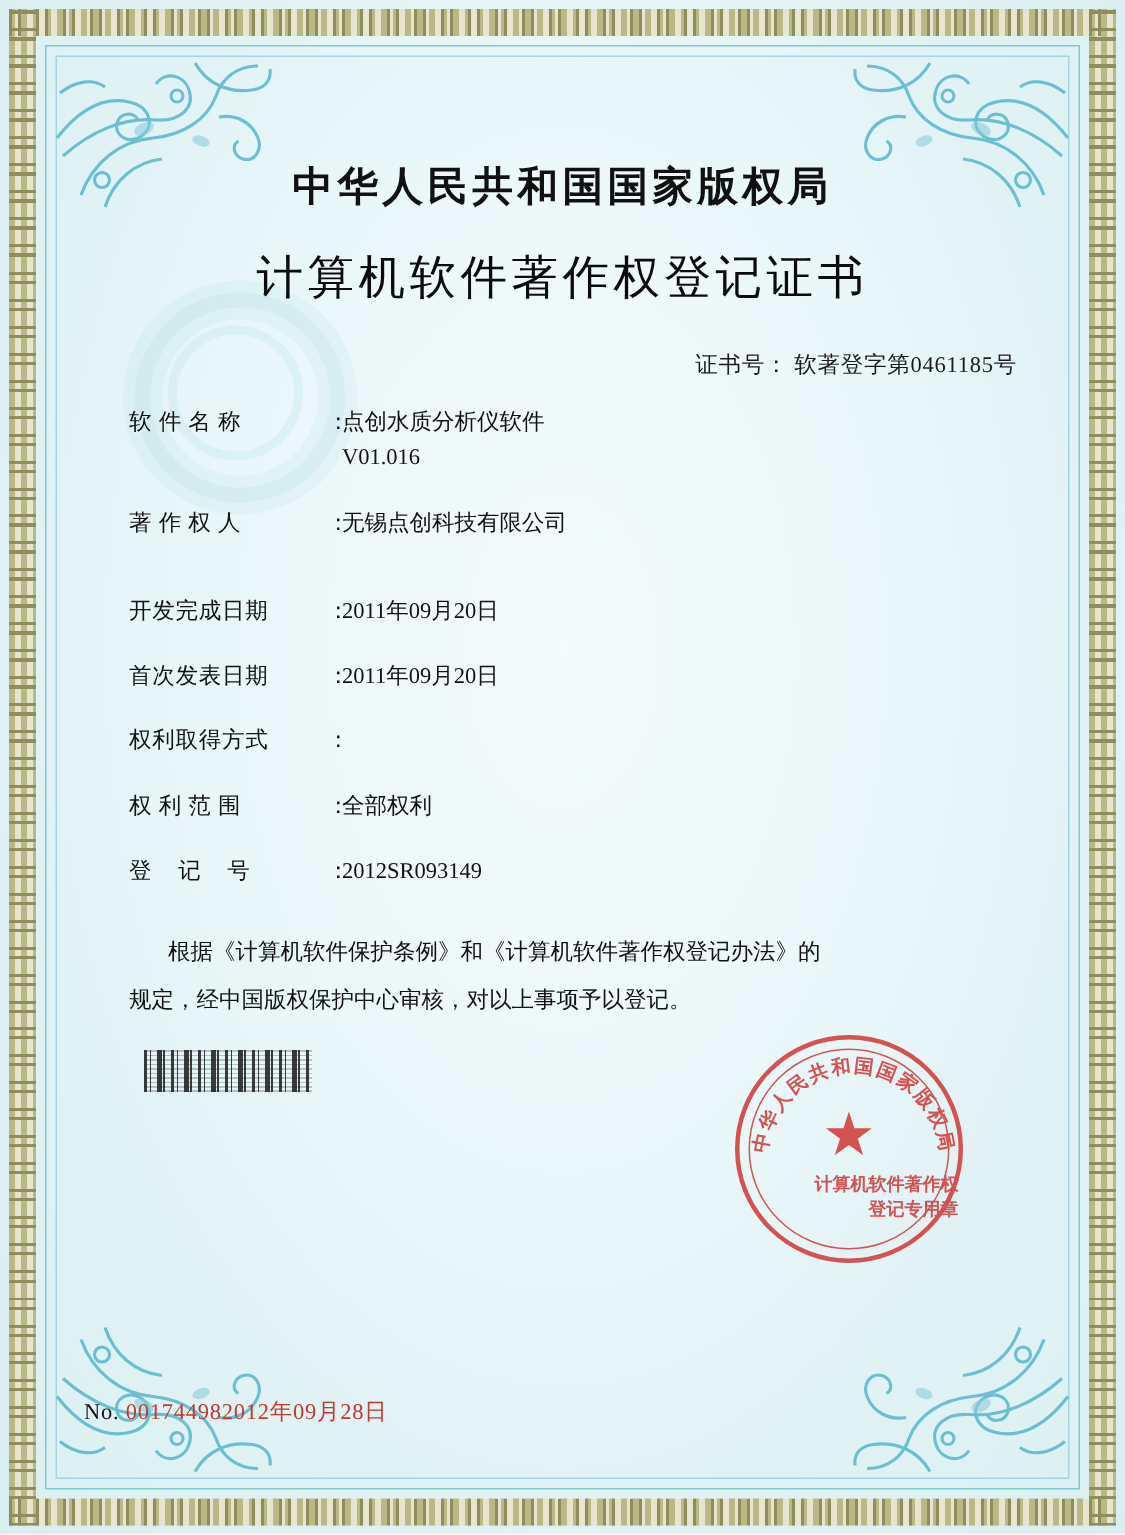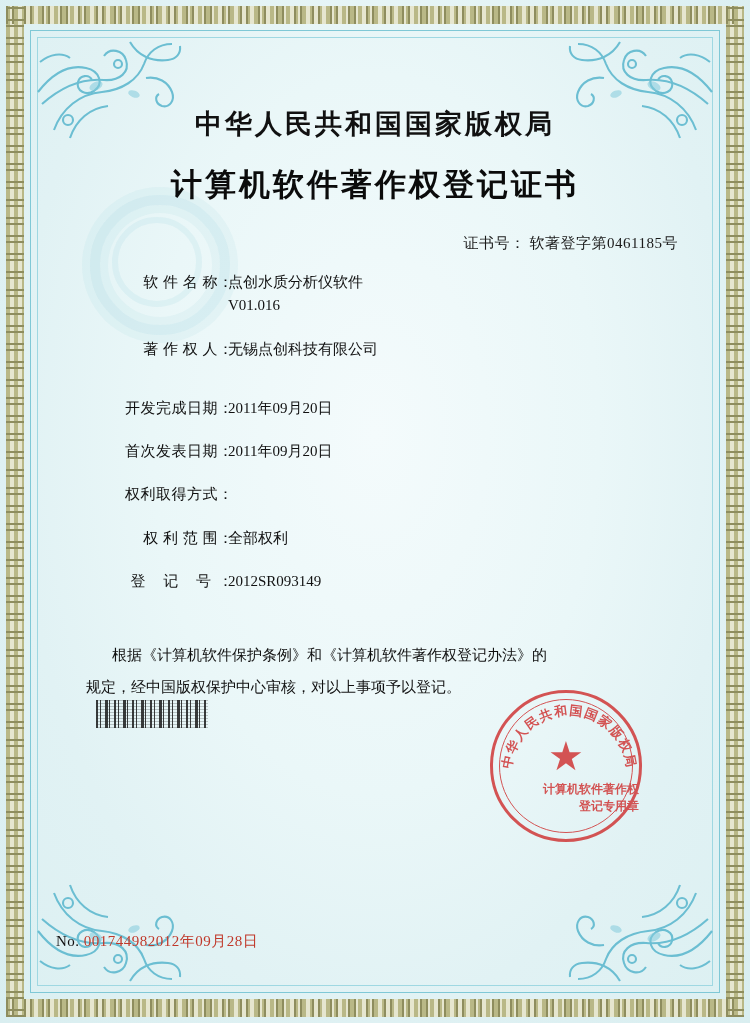--- a/index.html
+++ b/index.html
@@ -120,21 +120,21 @@
     font-size: 27px;
     font-weight: bold;
     letter-spacing: 3px;
     color: #111;
   }
   .title-sub {
     margin-top: 22px;
     text-align: center;
     font-family: "DejaVu Serif", serif;
     font-size: 31px;
-    font-weight: bold;
+    font-weight: normal;
     letter-spacing: 3px;
     color: #0b0b0b;
   }
   .cert-no {
     margin-top: 28px;
     text-align: right;
     padding-right: 24px;
     font-size: 15px;
     color: #1a1a1a;
     letter-spacing: 0.5px;
@@ -151,32 +151,31 @@
     align-items: flex-start;
     margin-bottom: 6px;
     font-size: 15px;
     line-height: 1.55;
   }
   .field-label {
     width: 132px;
     flex: 0 0 132px;
     letter-spacing: 0.5px;
     white-space: nowrap;
-    text-align: right;
   }
   .field-label.spaced { letter-spacing: 7px; }
   .field-colon { width: 10px; flex: 0 0 10px; }
   .field-value { flex: 1 1 auto; }
   .field-value .line2 { display: block; }
 
   .gap-lg { height: 30px; }
   .gap-md { height: 14px; }
 
   .statement {
-    margin-top: 47px;
+    margin-top: 27px;
     padding: 0 34px 0 38px;
     font-size: 15px;
     line-height: 2.1;
     color: #111;
     text-align: justify;
   }
   .statement .indent { display: inline-block; width: 26px; }
 
   .barcode {
     position: absolute;

